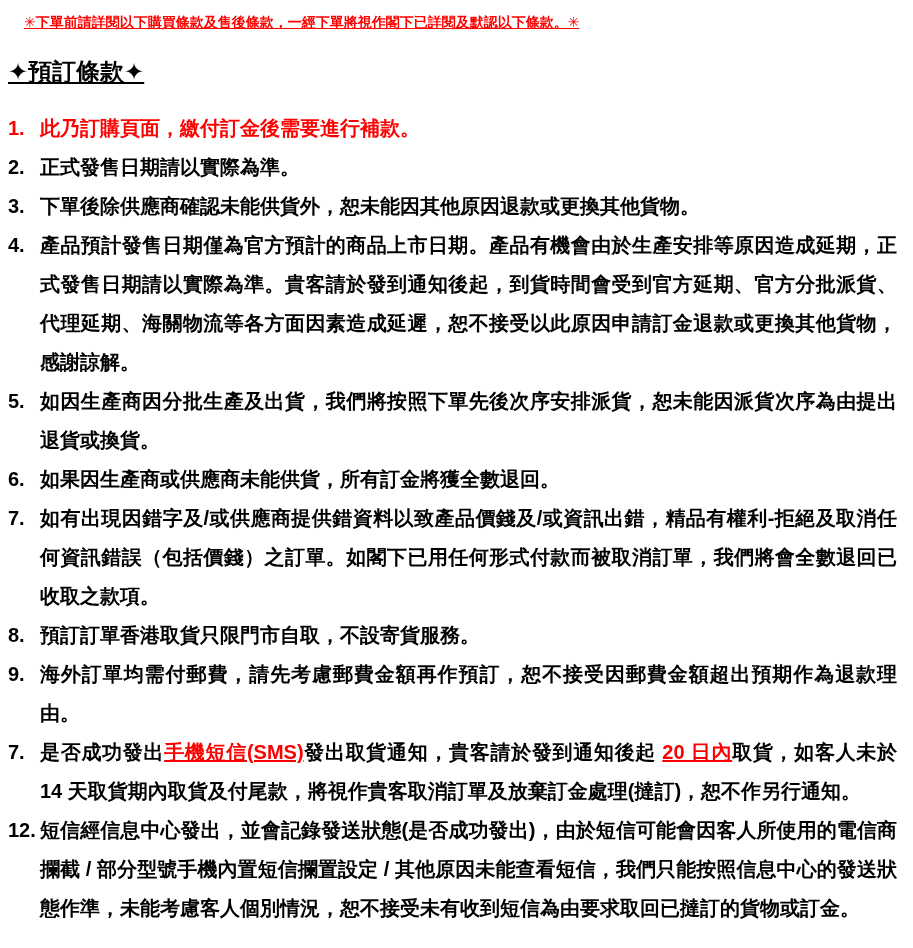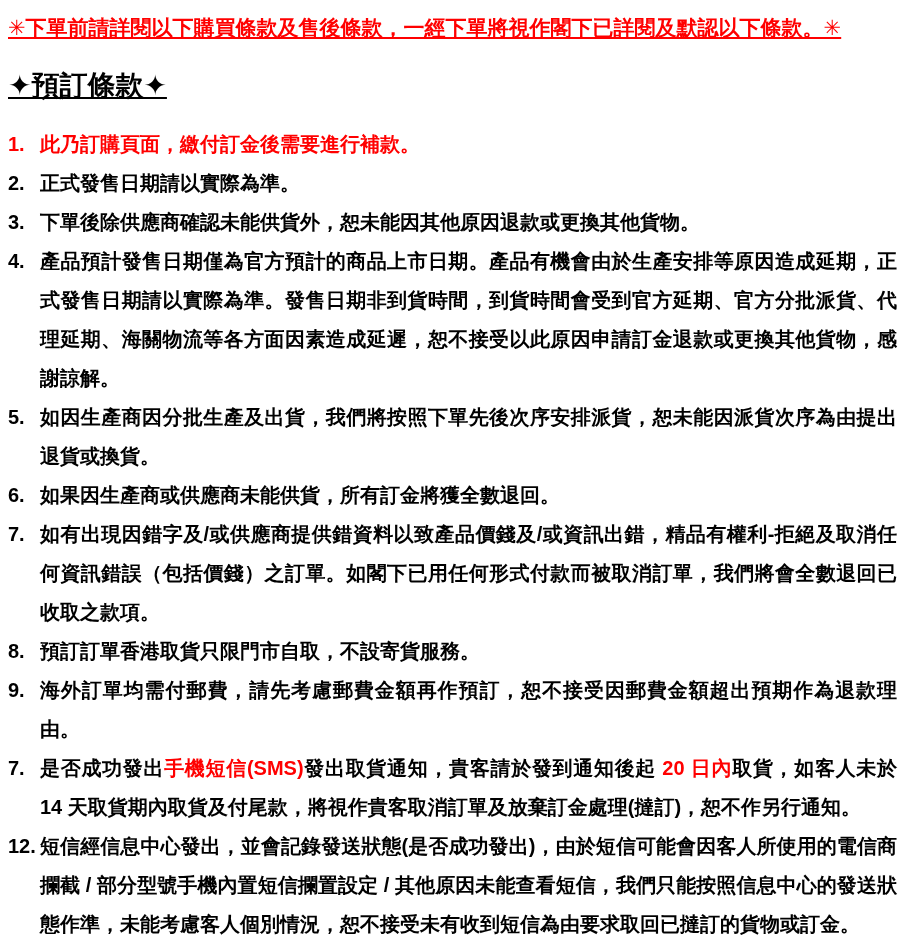--- a/index.html
+++ b/index.html
@@ -11,27 +11,27 @@
     width: 913px;
     min-height: 948px;
     box-sizing: border-box;
     padding: 8px 16px 14px 8px;
     font-family: "Liberation Sans", "DejaVu Sans", sans-serif;
     font-weight: bold;
     color: #000000;
   }
   .warning {
     color: var(--accent-red, #ff0000);
-    font-size: 21px;
+    font-size: 14px;
     line-height: 1.5;
     text-decoration: underline;
-    margin: 4px 0 22px 0;
+    margin: 4px 0 22px 16px;
   }
   .section-title {
-    font-size: 28px;
+    font-size: 24px;
     line-height: 1.4;
     text-decoration: underline;
     margin: 0 0 20px 0;
   }
   .terms-list {
     font-size: 20px;
   }
   .term-row {
     display: flex;
     align-items: flex-start;
@@ -43,20 +43,21 @@
     white-space: nowrap;
   }
   .term-text {
     flex: 1 1 auto;
     text-align: justify;
   }
   .term-row.red { color: var(--accent-red, #ff0000); }
   .seg-normal { }
   .seg-red-underline {
     color: var(--accent-red, #ff0000);
+    text-decoration: underline;
   }
 </style>
 </head>
 <body>
 
 <div>
   <div class="warning">✳下單前請詳閱以下購買條款及售後條款，一經下單將視作閣下已詳閱及默認以下條款。✳</div>
 
   <div class="section-title">✦預訂條款✦</div>
 
@@ -68,21 +69,21 @@
       <div class="term-row">
         <span class="term-num">2.</span>
         <span class="term-text"><span class="seg seg-normal">正式發售日期請以實際為準。</span></span>
       </div>
       <div class="term-row">
         <span class="term-num">3.</span>
         <span class="term-text"><span class="seg seg-normal">下單後除供應商確認未能供貨外，恕未能因其他原因退款或更換其他貨物。</span></span>
       </div>
       <div class="term-row">
         <span class="term-num">4.</span>
-        <span class="term-text"><span class="seg seg-normal">產品預計發售日期僅為官方預計的商品上市日期。產品有機會由於生產安排等原因造成延期，正式發售日期請以實際為準。發售日期非到貨時間，到貨時間會受到官方延期、官方分批派貨、代理延期、海關物流等各方面因素造成延遲，恕不接受以此原因申請訂金退款或更換其他貨物，感謝諒解。</span></span>
+        <span class="term-text"><span class="seg seg-normal">產品預計發售日期僅為官方預計的商品上市日期。產品有機會由於生產安排等原因造成延期，正式發售日期請以實際為準。貴客請於發到通知後起，到貨時間會受到官方延期、官方分批派貨、代理延期、海關物流等各方面因素造成延遲，恕不接受以此原因申請訂金退款或更換其他貨物，感謝諒解。</span></span>
       </div>
       <div class="term-row">
         <span class="term-num">5.</span>
         <span class="term-text"><span class="seg seg-normal">如因生產商因分批生產及出貨，我們將按照下單先後次序安排派貨，恕未能因派貨次序為由提出退貨或換貨。</span></span>
       </div>
       <div class="term-row">
         <span class="term-num">6.</span>
         <span class="term-text"><span class="seg seg-normal">如果因生產商或供應商未能供貨，所有訂金將獲全數退回。</span></span>
       </div>
       <div class="term-row">

